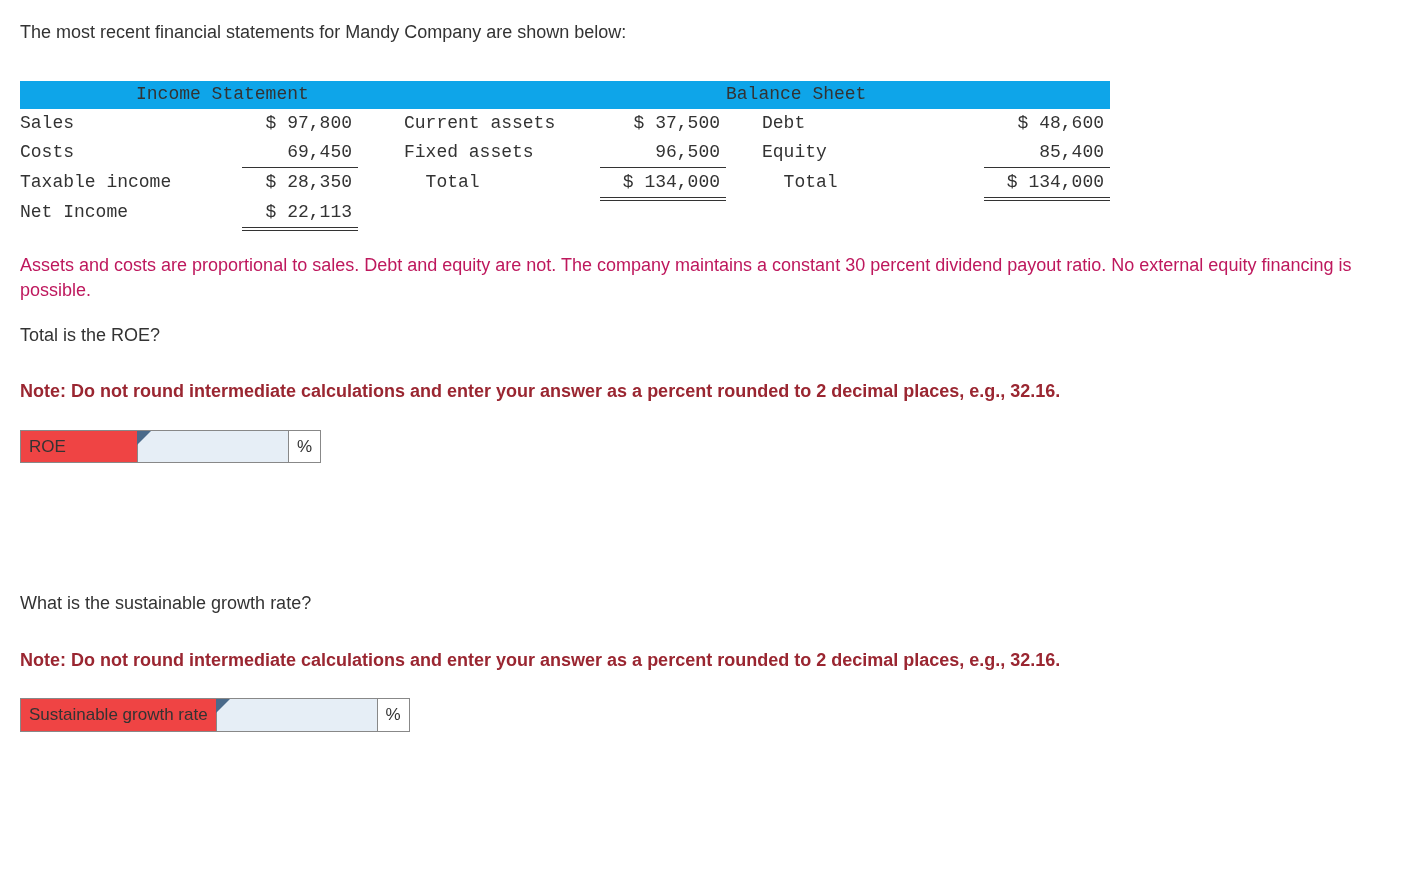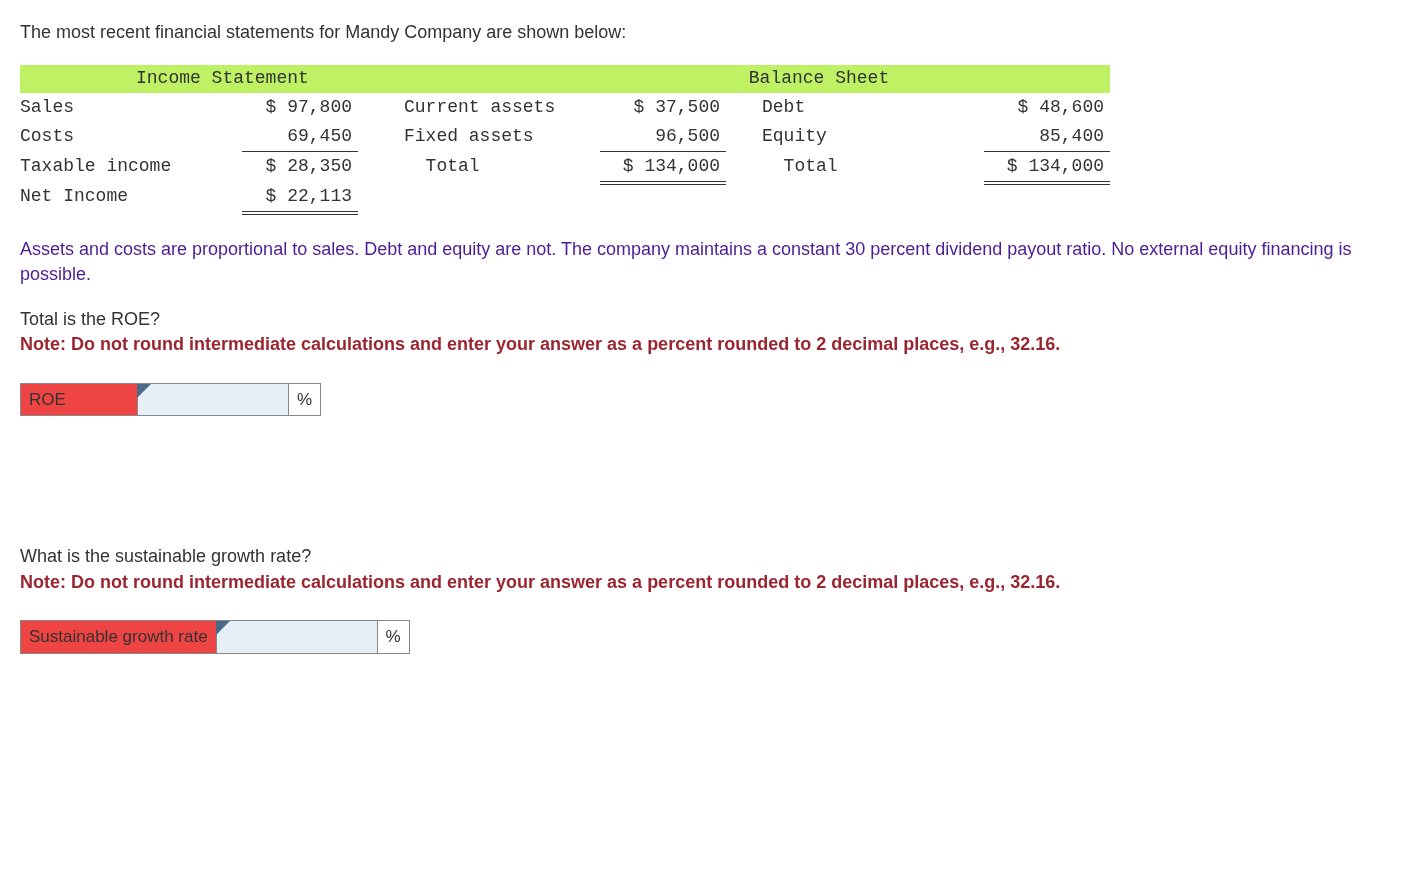--- a/index.html
+++ b/index.html
@@ -6,63 +6,64 @@
     font-family: Arial, Helvetica, sans-serif;
     font-size: 18px;
     color: #333;
     margin: 0;
     padding: 20px 20px 40px 20px;
     width: 1420px;
     box-sizing: border-box;
     line-height: 1.4;
   }
   .intro {
-    margin-bottom: 20px;
+    margin-bottom: 36px;
     color: #333;
   }
   .mono {
     font-family: "Courier New", Courier, monospace;
     font-size: 18px;
   }
   .fin-table {
     border-collapse: collapse;
     width: 1090px;
   }
   .fin-table td {
     padding: 2px 6px 2px 0;
     vertical-align: bottom;
     white-space: pre;
   }
   .hdr-row td {
-    background: #bef264;
+    background: #0ea5e9;
   }
   .hdr-row { line-height: 1.3; }
   .num { text-align: right; }
   .single-under { border-bottom: 1px solid #333; }
   
   .dblcell { position: relative; }
   .dblcell::after {
     content: "";
     position: absolute;
     left: 0; right: 0; bottom: -4px;
     border-bottom: 1px solid #333;
   }
 
   .para {
-    color: #4c1d95;
+    color: #be185d;
     margin: 25px 0 20px 0;
   }
   .q {
     color: #333;
     margin-top: 18px;
   }
   .note {
     color: #9a2631;
     font-weight: bold;
     margin-bottom: 25px;
+    margin-top: 31px;
   }
 
   .answer-grid {
     border-collapse: collapse;
     margin-top: 6px;
   }
   .answer-grid td {
     border: 1px solid #888;
     padding: 4px 8px;
     font-size: 17px;
@@ -107,21 +108,21 @@
 
 <div class="intro">The most recent financial statements for Mandy Company are shown below:</div>
 
 <table class="fin-table mono">
   <tbody>
       <tr class="hdr-row">
     <td style="width:110px;"></td>
     <td colspan="2">Income Statement</td>
     <td style="width:40px;"></td>
     <td colspan="2"></td>
-    <td style="text-align:center;" colspan="2">Balance Sheet</td>
+    <td style="text-align:left;" colspan="2">Balance Sheet</td>
     <td colspan="2"></td>
   </tr>
   <tr>
     <td colspan="2">Sales</td>
     <td class="num" style="width:110px;">$ 97,800</td>
     <td></td>
     <td style="width:190px;">Current assets</td>
     <td class="num" style="width:120px;">$ 37,500</td>
     <td style="width:30px;"></td>
     <td style="width:150px;">Debt</td>

